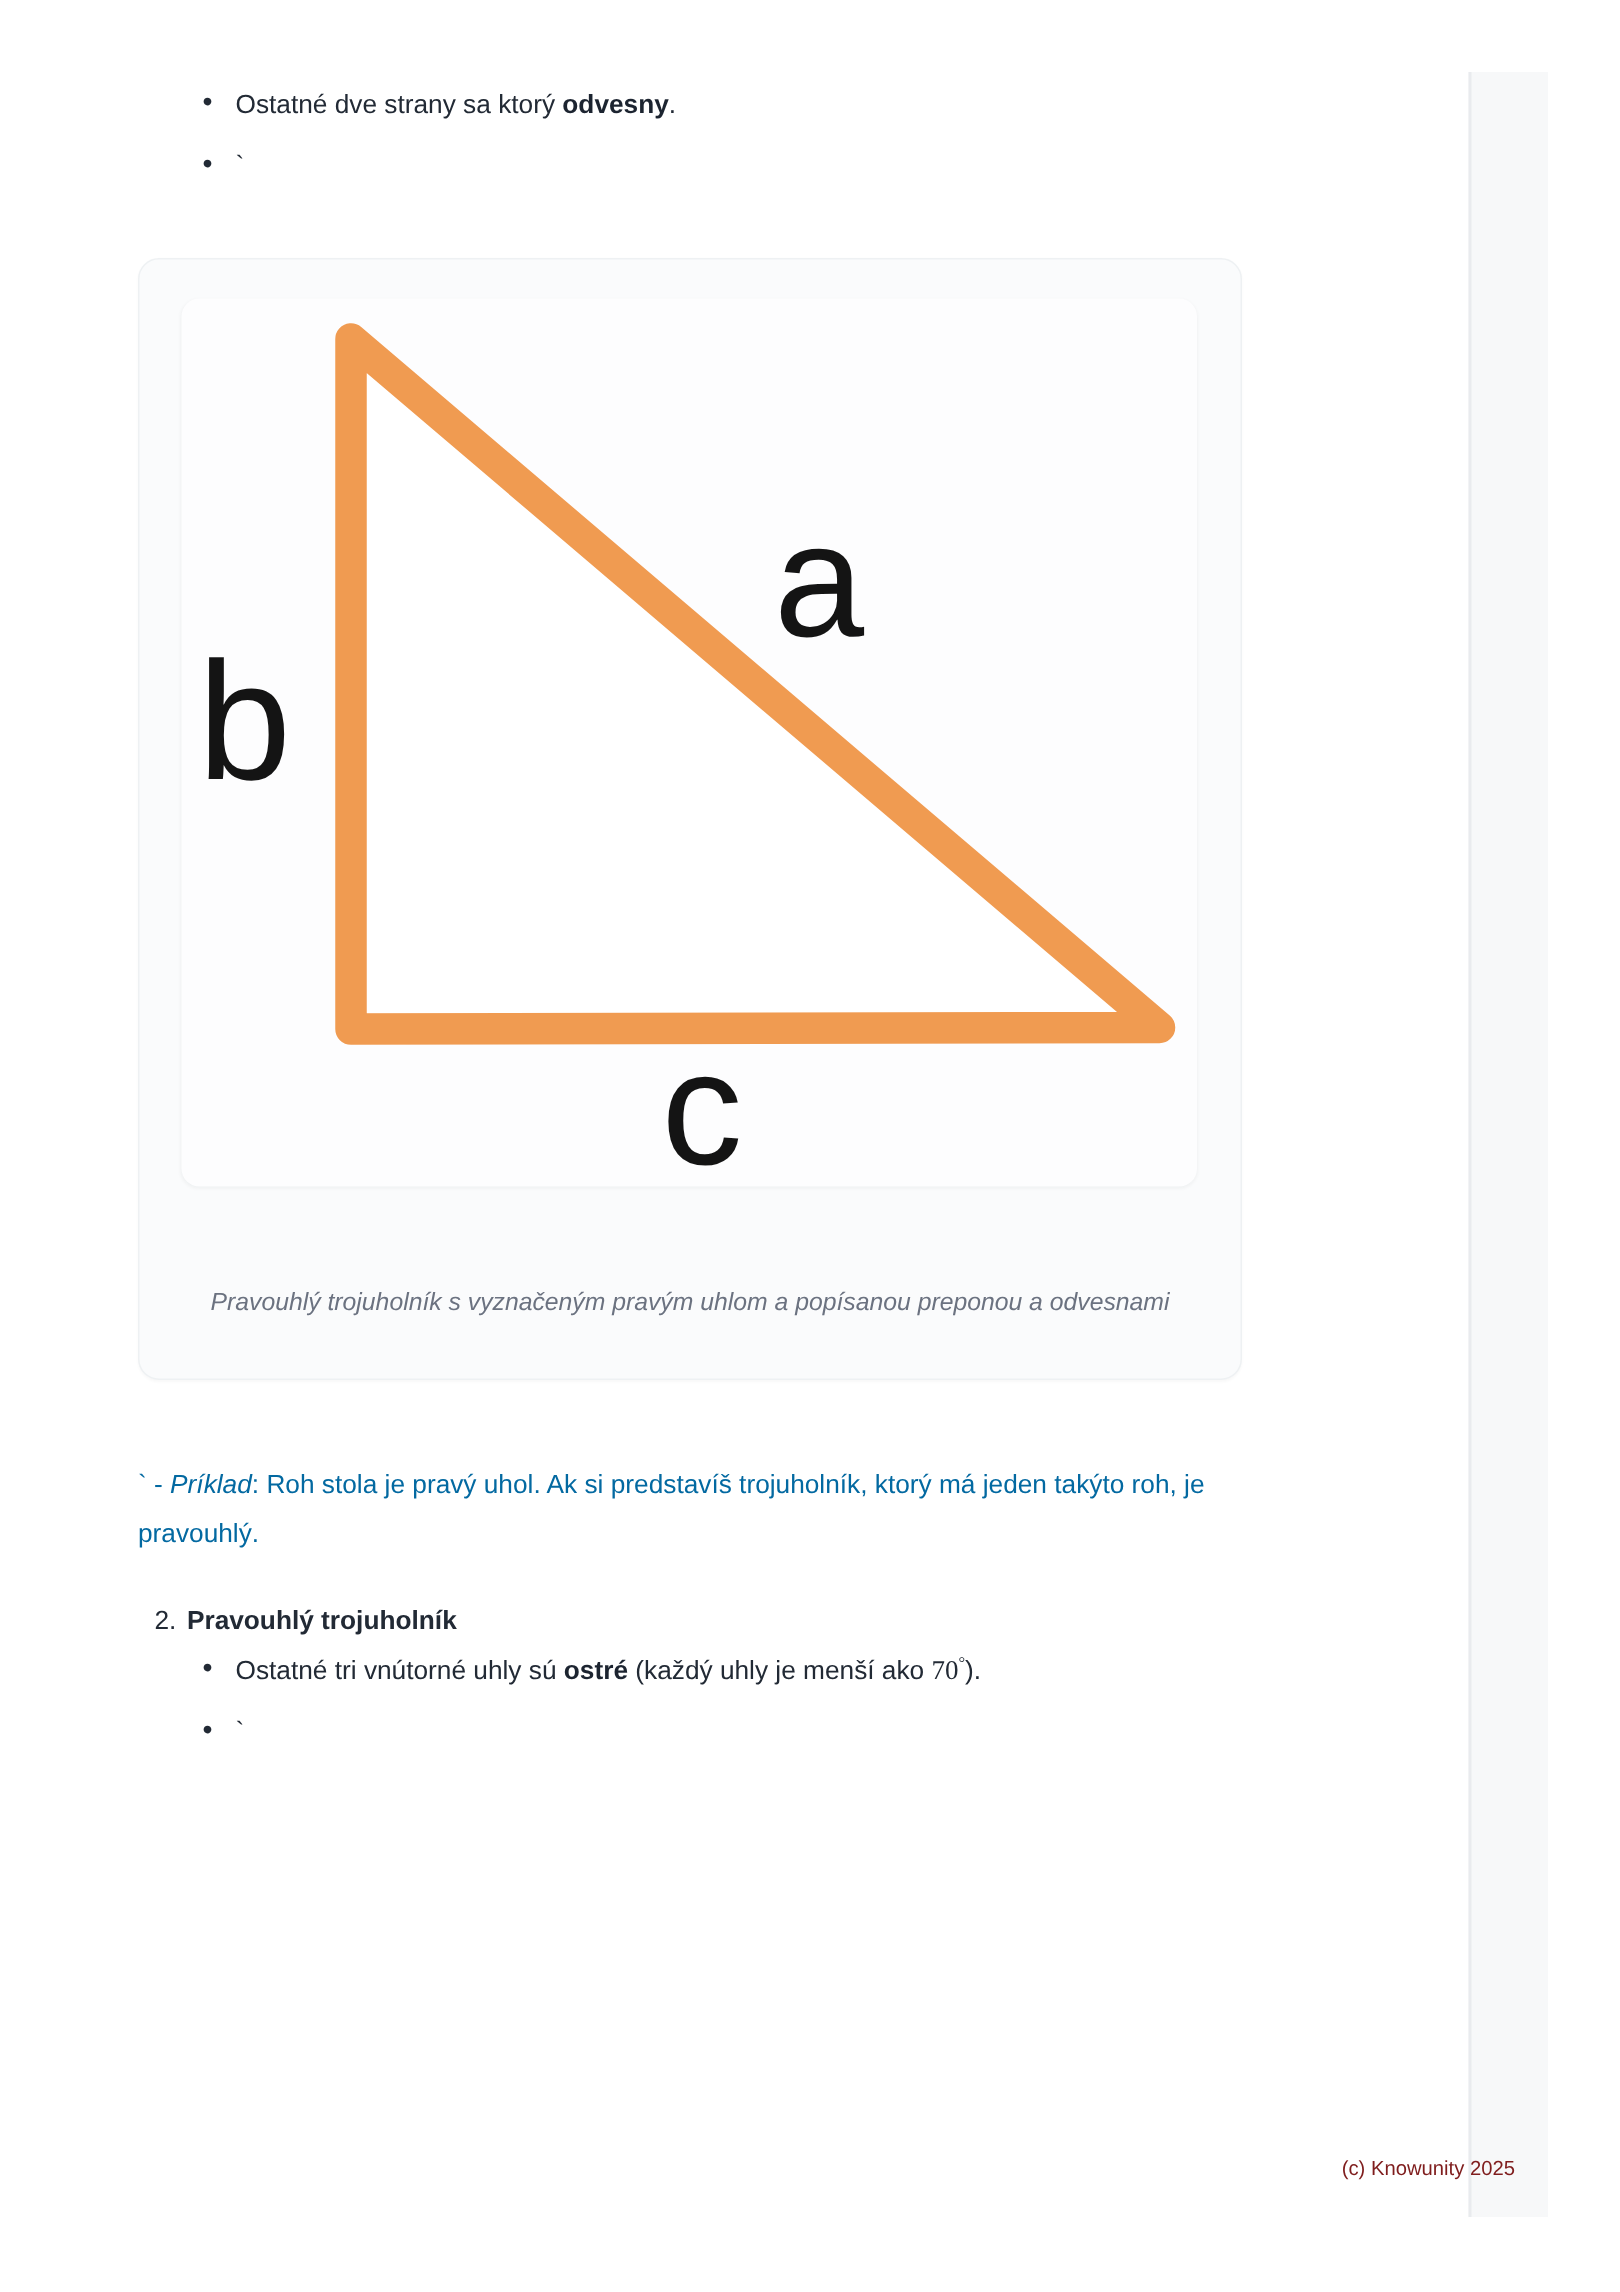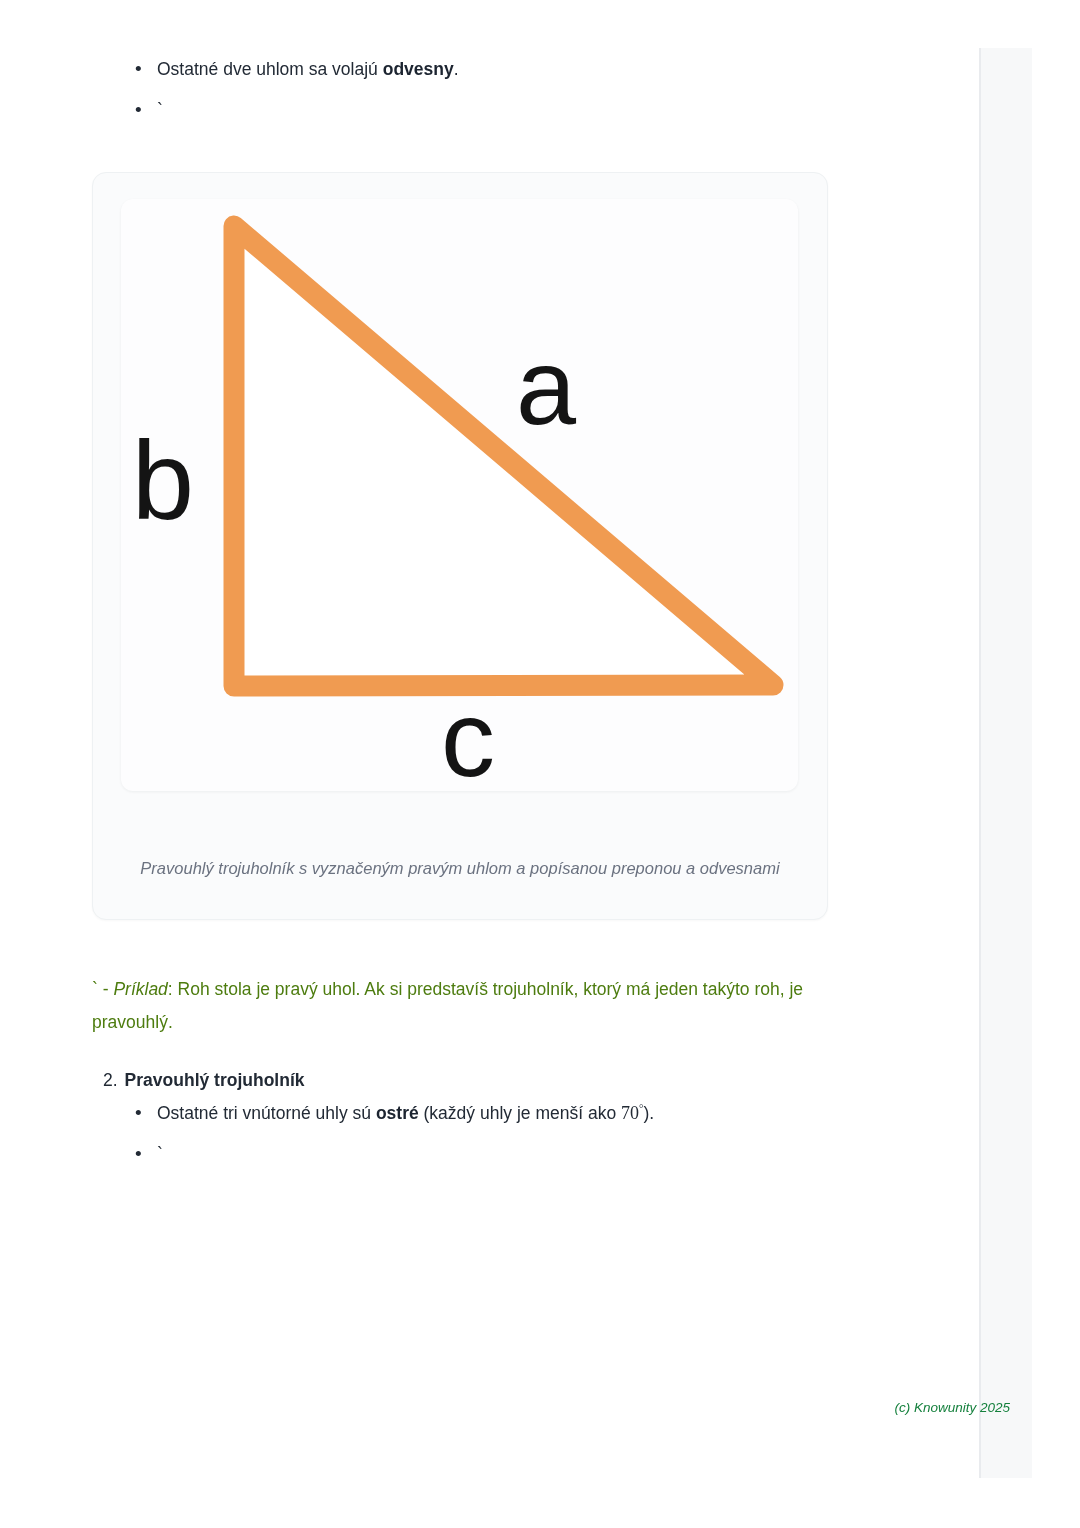--- a/index.html
+++ b/index.html
@@ -79,21 +79,21 @@
   }
   .figure-caption .cap-inner { display: inline-block; max-width: 676px; }
 
   
   .example-para {
     position: absolute;
     left: 92px; top: 973px;
     width: 745px;
     font-size: 17.5px;
     line-height: 33px;
-    color: #4d7c0f;
+    color: #0369a1;
   }
   .example-para i { font-style: italic; }
 
   
   .section-heading {
     position: absolute;
     left: 103px; top: 1068px;
     display: flex;
     gap: 7px;
     font-size: 17.5px;
@@ -106,36 +106,35 @@
   .deg {
     font-family: "Liberation Serif", "DejaVu Serif", serif;
     font-size: 11px;
     vertical-align: super;
     line-height: 0;
   }
 
   
   .footer {
     position: absolute;
-    top: 1400px;
+    top: 1438px;
     right: 70px;
     font-size: 13.5px;
-    color: #15803d;
+    color: #7f1d1d;
     z-index: 2;
-    font-style: italic;
   }
 </style>
 </head>
 <body>
 
 <div class="page">
 
   <div class="bullet-row" style="left:135px; top:57px;">
     <span class="marker">•</span>
-    <span class="txt"><span>Ostatné dve uhlom sa volajú </span><b>odvesny</b><span>.</span></span>
+    <span class="txt"><span>Ostatné dve strany sa ktorý </span><b>odvesny</b><span>.</span></span>
   </div>
   <div class="bullet-row" style="left:135px; top:98px;">
     <span class="marker">•</span>
     <span class="txt">`</span>
   </div>
 
   <figure class="figure-card">
     <div class="figure-image">
       <svg viewBox="0 0 677 592">
         <polygon points="113,27 113,487 652,486" fill="#ffffff" stroke="#F09B51" stroke-width="21" stroke-linejoin="round" stroke-linecap="round"></polygon>

